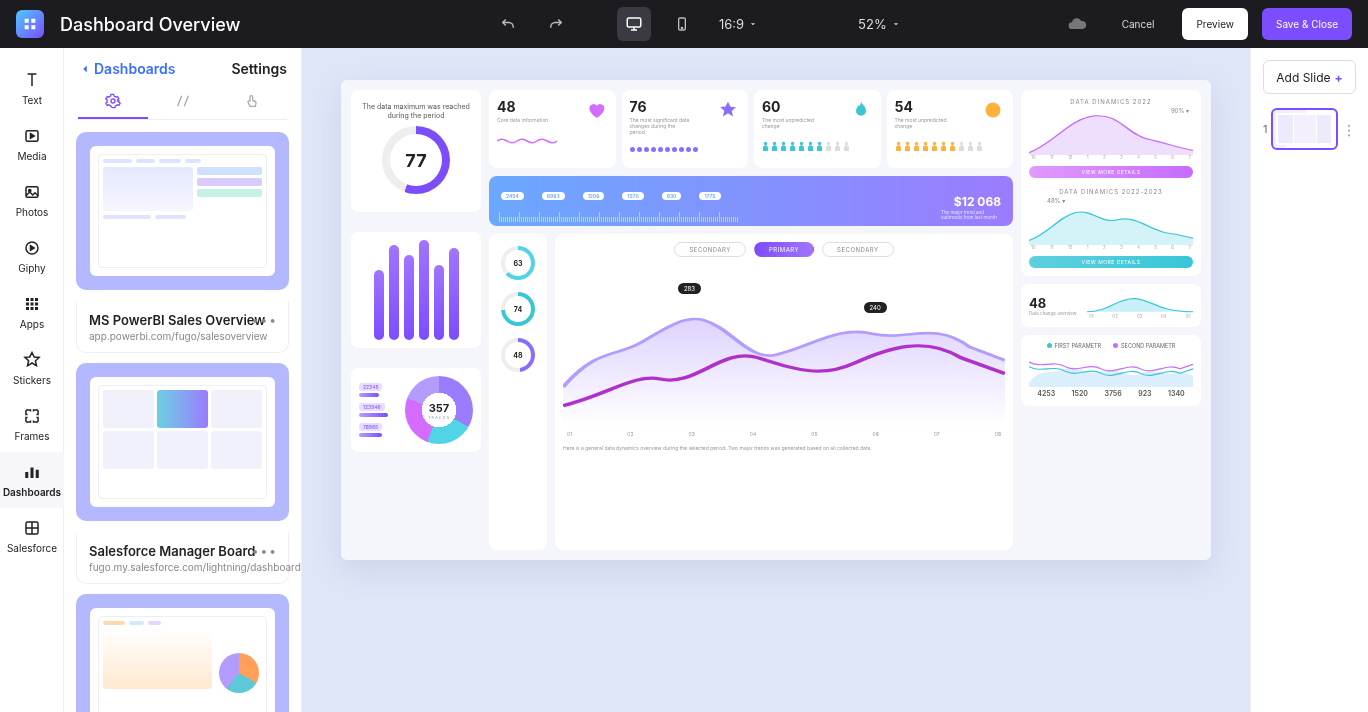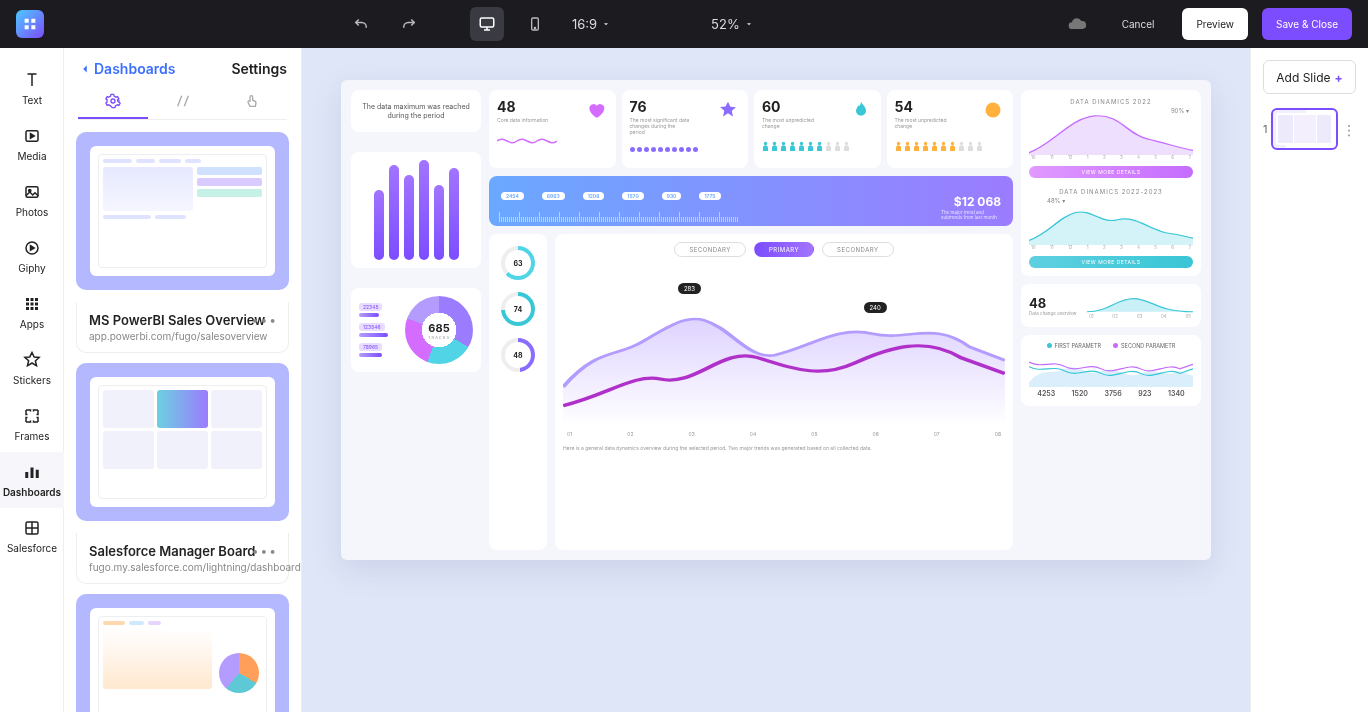--- a/index.html
+++ b/index.html
@@ -144,20 +144,21 @@
 </style>
 </head>
 <body>
 
 <div class="topbar">
   <div class="logo">
     <svg width="16" height="16" viewBox="0 0 24 24" fill="#fff">
         <path d="M4 4h6v6H4zM14 4h6v6h-6zM4 14h6v6H4zM14 14h6v6h-6z"></path>
       </svg>
   </div>
+  <input class="title-input" value="Dashboard Overview" style="">
   <div class="spacer"></div>
   <div class="tb-ico">
     <svg width="18" height="18" viewBox="0 0 24 24" fill="none" stroke="currentColor" stroke-width="2">
         <path d="M9 14l-4-4 4-4"></path>
         <path d="M5 10h8a6 6 0 016 6v1"></path>
       </svg>
   </div>
   <div class="tb-ico">
     <svg width="18" height="18" viewBox="0 0 24 24" fill="none" stroke="currentColor" stroke-width="2">
         <path d="M15 14l4-4-4-4"></path>
@@ -391,20 +392,23 @@
       </div>
     </div>
 </div>
 
 <div class="canvas-wrap">
   <div class="canvas">
 
     <div class="col1">
       <div class="wcard" style="text-align:center;padding:12px 10px">
         <div style="font-size:7px;color:#555;line-height:1.3">The data maximum was reached during the period</div>
+        <div class="big77">
+            <span>77</span>
+          </div>
       </div>
       <div class="wcard">
         <div class="bars" id="col1bars">
             <div class="bar" style="height: 70%;"></div>
             <div class="bar" style="height: 95%;"></div>
             <div class="bar" style="height: 85%;"></div>
             <div class="bar" style="height: 100%;"></div>
             <div class="bar" style="height: 75%;"></div>
             <div class="bar" style="height: 92%;"></div>
           </div>
@@ -418,21 +422,21 @@
             <div class="tbrow">
               <span class="lbl">123546</span>
               <div class="bar2" style="width:80%"></div>
             </div>
             <div class="tbrow">
               <span class="lbl">78965</span>
               <div class="bar2" style="width:65%"></div>
             </div>
           </div>
         <div class="sunring">
-          <span>685</span>
+          <span>357</span>
           <span class="sub">TRACKS</span>
         </div>
       </div>
     </div>
 
     <div class="col2">
       <div class="stat-row" id="statrow">
           <div class="stat">
             <div class="stat-n">48</div>
             <div class="stat-t">Core data information</div>

